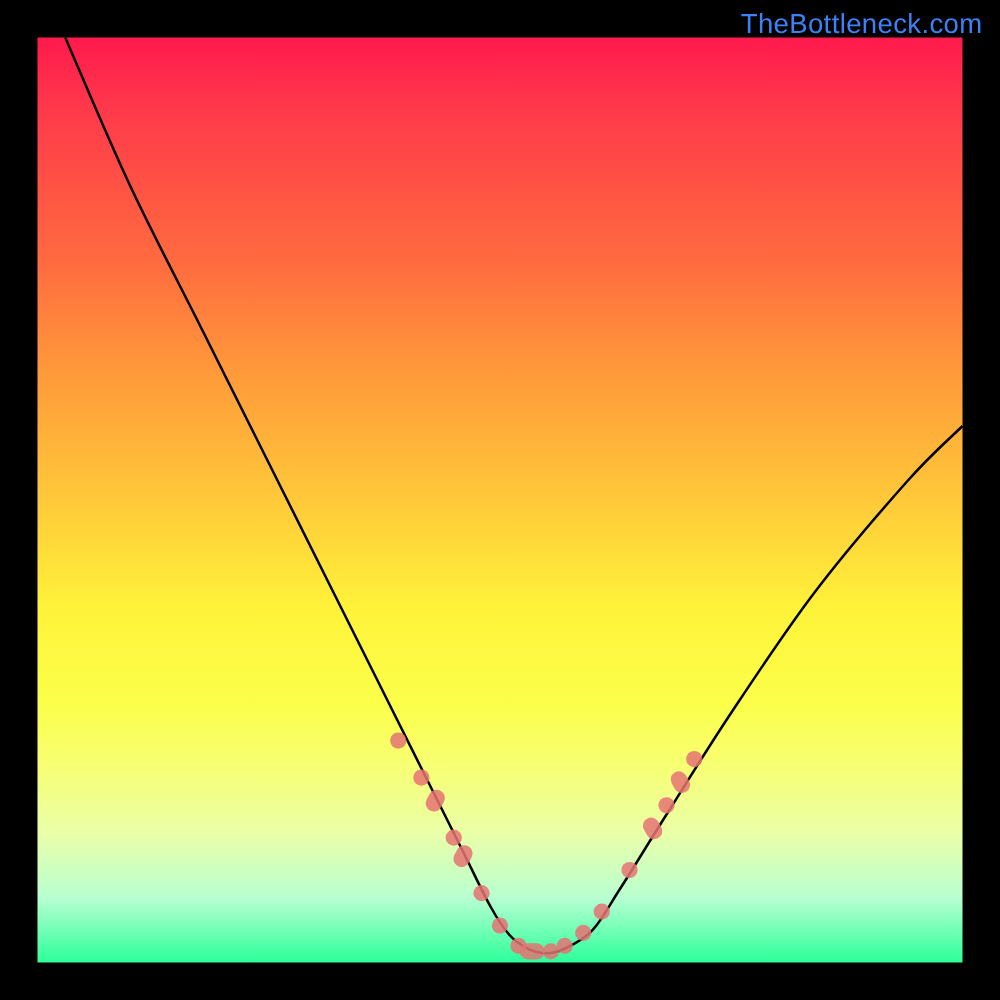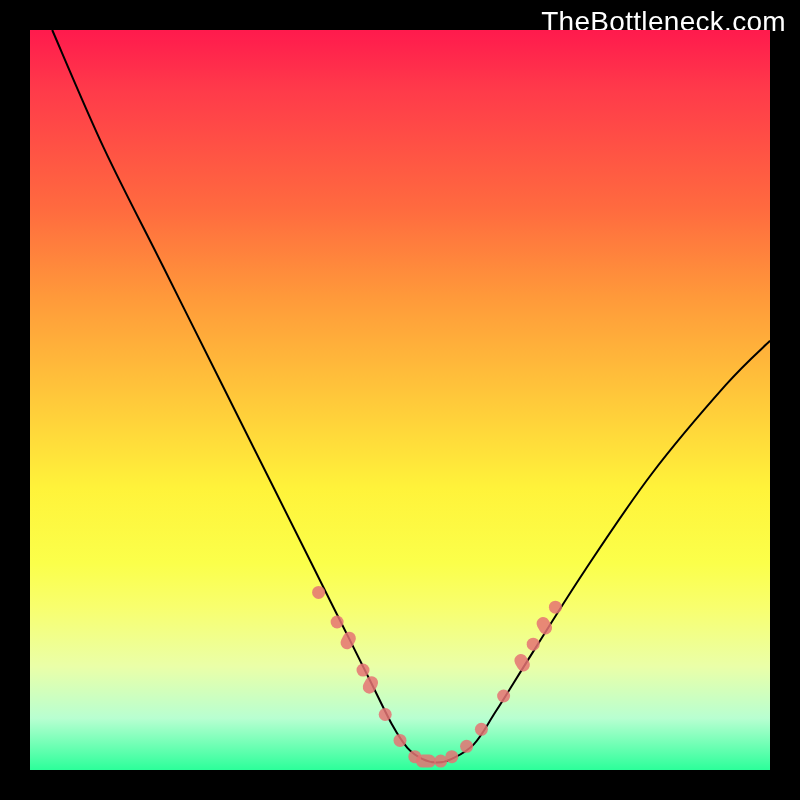--- a/index.html
+++ b/index.html
@@ -35,22 +35,22 @@
       #f8ff6e 78%,
       #eaffa8 86%,
       #b8ffd1 93%,
       #2cff9a 100%
     );
   }
   .attrib {
     position: absolute;
     top: 6px;
     right: 14px;
-    color: #ffffff;
-    font-size: 28px;
+    color: #3b82f6;
+    font-size: 22px;
     letter-spacing: 0.3px;
     user-select: none;
   }
   svg {
     position: absolute;
     left: 0;
     top: 0;
     width: 740px;
     height: 740px;
     overflow: visible;

